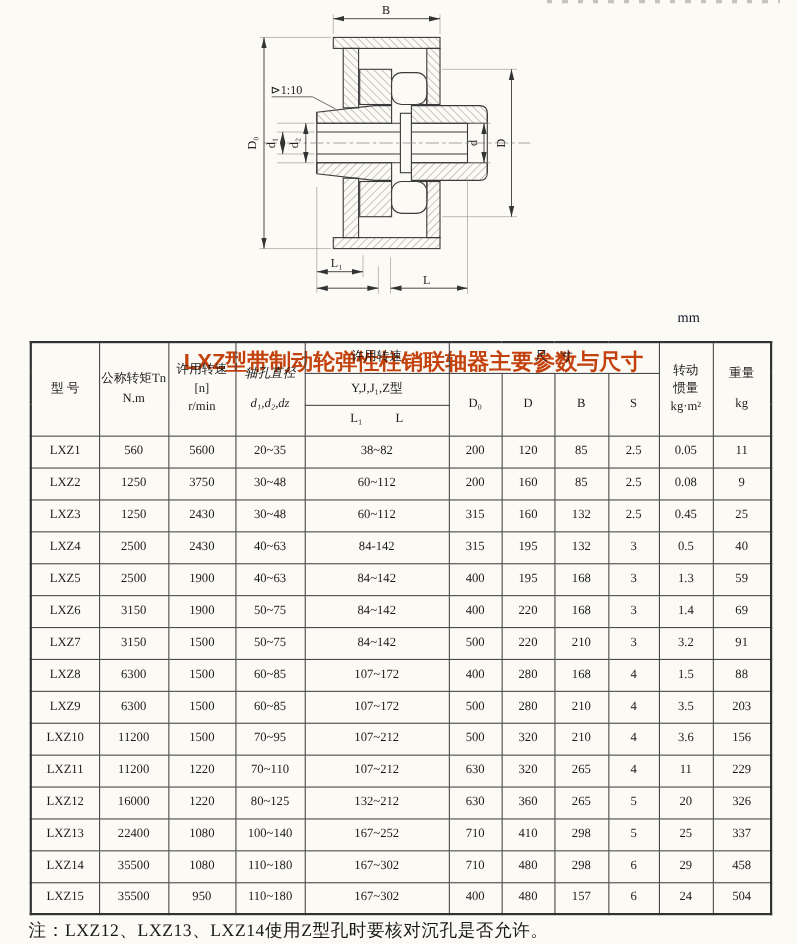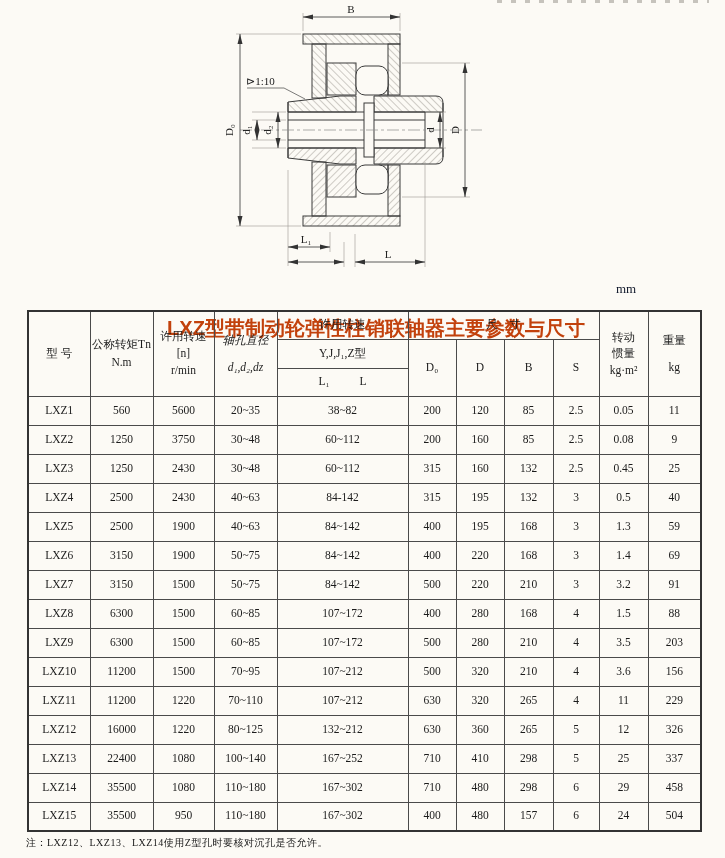--- a/index.html
+++ b/index.html
@@ -42,21 +42,21 @@
   tbody tr{height:29px;}
   .pre{white-space:pre-line;}
   .th-torque{line-height:1.55;}
   .th-speed{line-height:1.5;}
   .th-bore{line-height:2.3;font-style:italic;}
   .th-inertia{line-height:1.45;}
   .th-weight{line-height:2.3;}
   .l1l{display:flex;justify-content:center;gap:30px;align-items:center;}
   .note{
     position:absolute;left:26px;top:836px;
-    font-size:10px;color:#181818;letter-spacing:.5px;white-space:nowrap;font-family:Liberation Serif, serif;
+    font-size:16px;color:#181818;letter-spacing:.5px;white-space:nowrap;font-family:Liberation Serif, serif;
   }
   .hatched{fill:url(#hatch);stroke:#3a3a3a;stroke-width:1;}
   .blank{fill:#fcfaf5;stroke:#3a3a3a;stroke-width:1;}
   .ol{stroke:#3a3a3a;stroke-width:1;fill:none;}
   .ext{stroke:#9b9790;stroke-width:.6;fill:none;}
   .dim{stroke:#333;stroke-width:.8;fill:none;}
   .thin{stroke:#444;stroke-width:.7;fill:none;}
   .center{stroke:#8a8a8a;stroke-width:.7;fill:none;stroke-dasharray:12 3 3 3;}
   .dwg-txt{font-family:"Liberation Serif","DejaVu Serif",serif;font-size:11px;fill:#222;}
 </style>
@@ -346,21 +346,21 @@
         <tr>
       <td>LXZ12</td>
       <td>16000</td>
       <td>1220</td>
       <td>80~125</td>
       <td>132~212</td>
       <td>630</td>
       <td>360</td>
       <td>265</td>
       <td>5</td>
-      <td>12</td>
+      <td>20</td>
       <td>326</td>
     </tr>
         <tr>
       <td>LXZ13</td>
       <td>22400</td>
       <td>1080</td>
       <td>100~140</td>
       <td>167~252</td>
       <td>710</td>
       <td>410</td>

